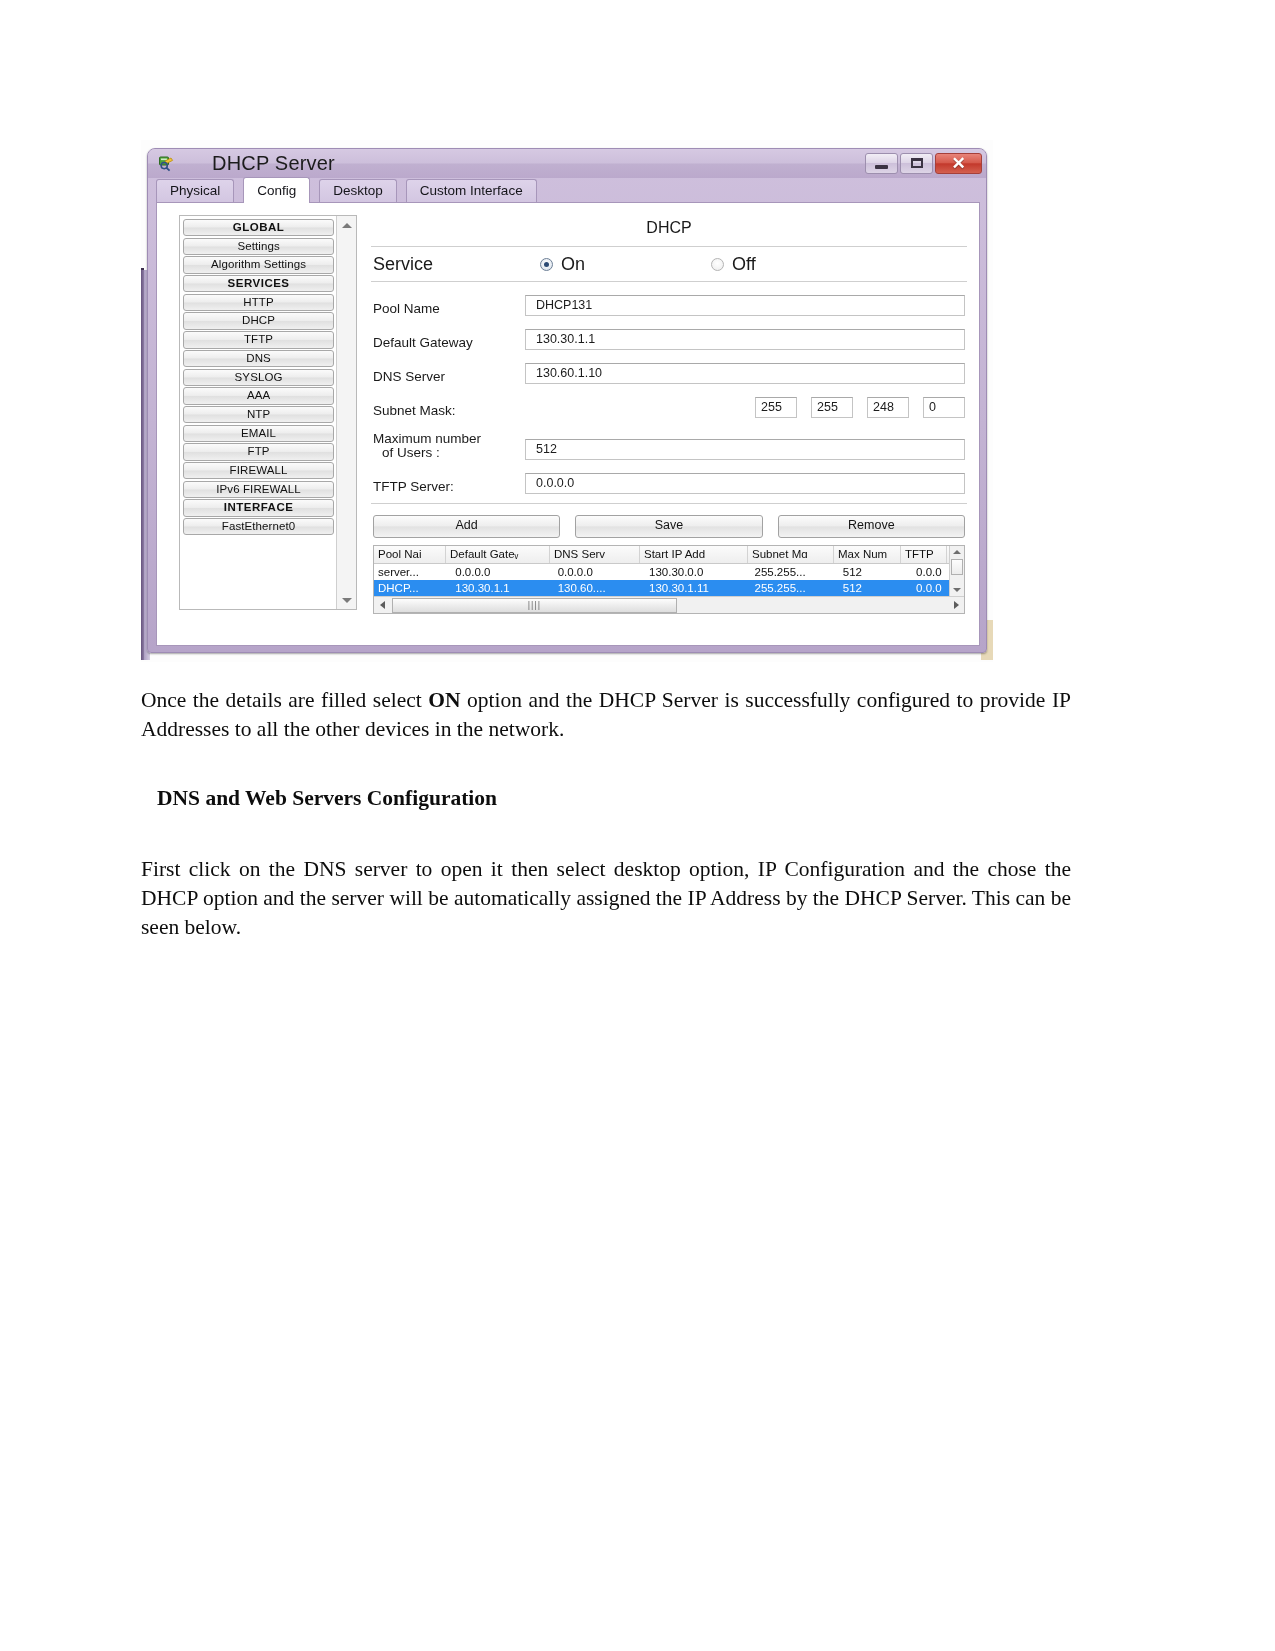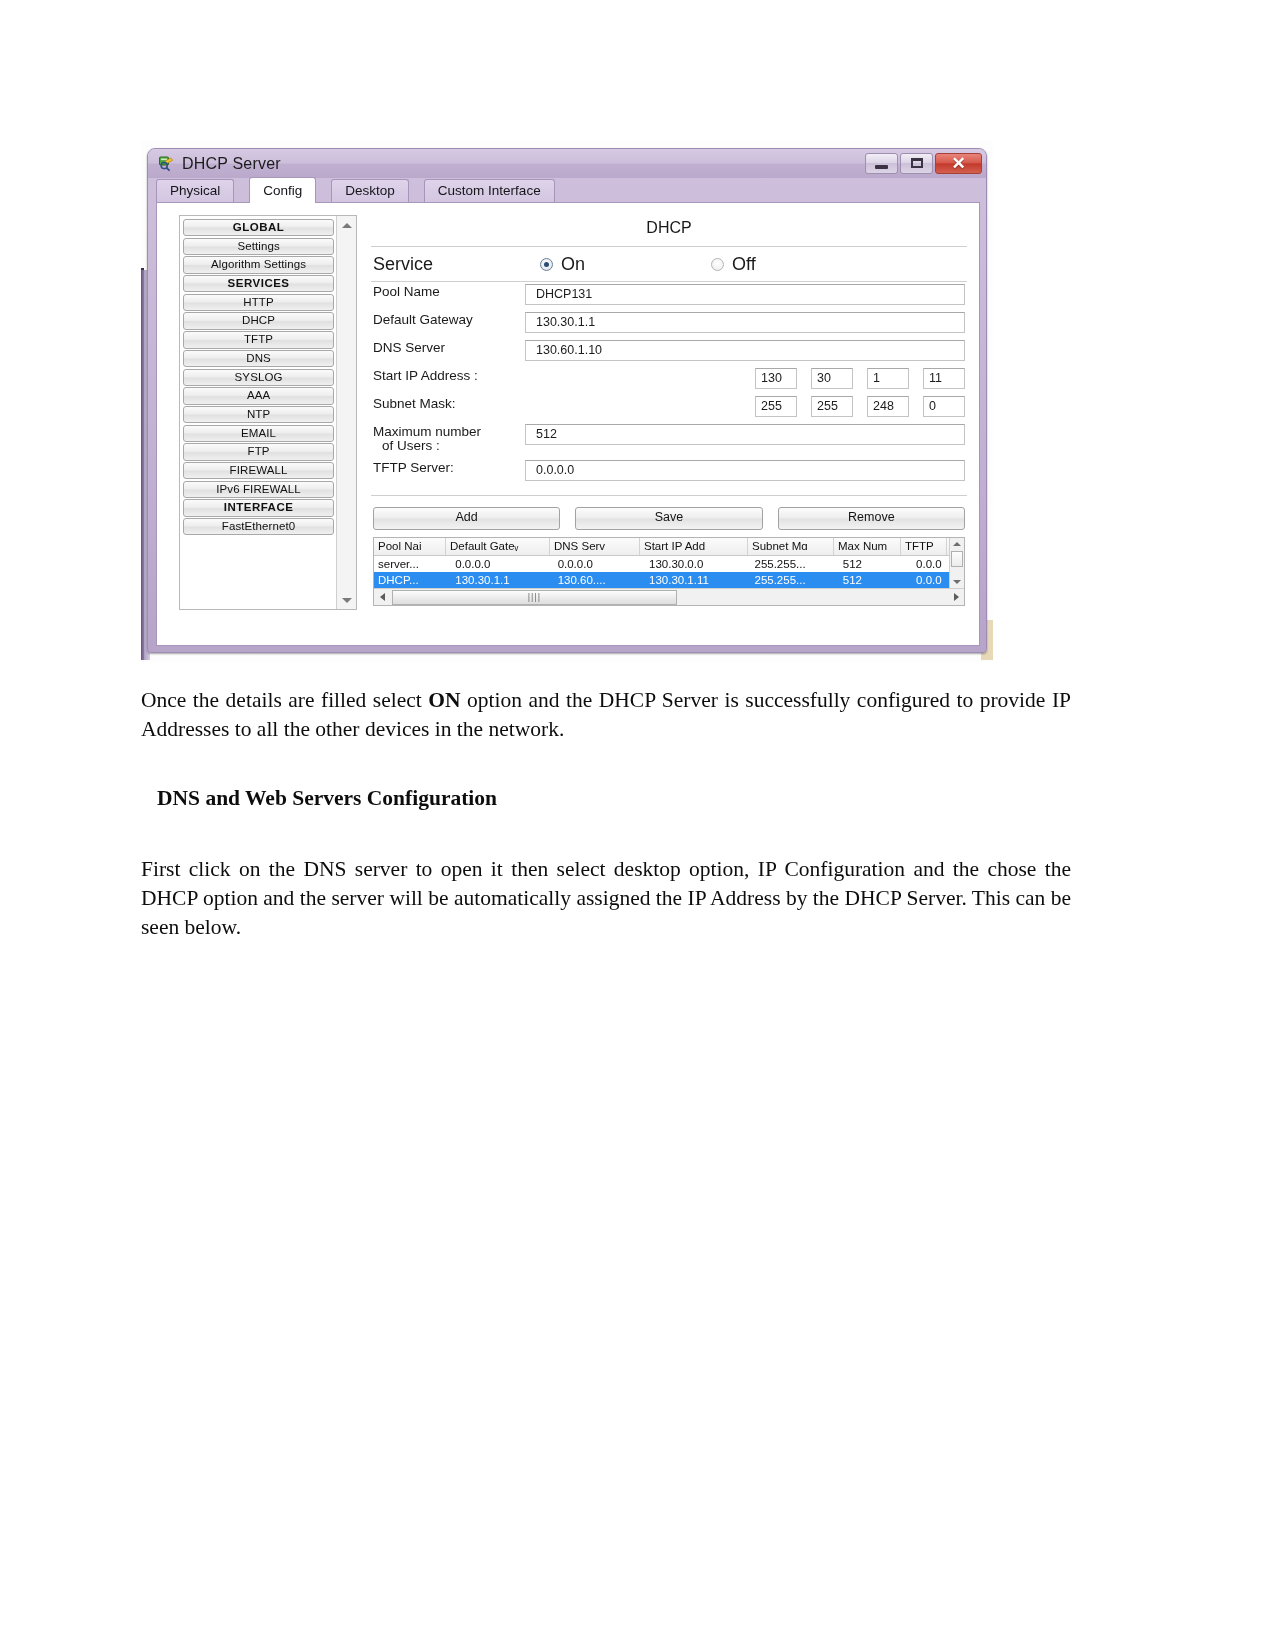--- a/index.html
+++ b/index.html
@@ -97,23 +97,24 @@
   }
   .title-icon {
     width: 17px;
     height: 17px;
     margin-right: 7px;
     position: relative;
     flex: 0 0 auto;
   }
   .title-text {
     font-family: "Liberation Sans", sans-serif;
-    font-size: 16px;
+    font-size: 20px;
     color: #1c1c1c;
     letter-spacing: .2px;
+    margin-left: 30px;
   }
   .win-buttons {
     position: absolute;
     right: 4px;
     top: 2px;
     display: flex;
     align-items: center;
     height: 24px;
   }
   .win-btn {
@@ -150,21 +151,21 @@
     text-shadow: 0 1px 1px rgba(0,0,0,.35);
   }
 
   
   .tabstrip {
     position: relative;
     height: 23px;
     margin: 1px 6px 0 8px;
     display: flex;
     align-items: flex-end;
-    gap: 12px;
+    gap: 6px;
   }
   .tab {
     font-family: "Liberation Sans", sans-serif;
     font-size: 13.5px;
     color: #15151a;
     padding: 3px 13px 4px 13px;
     background: linear-gradient(180deg,#ded3ea 0%,#d3c6e1 100%);
     border: 1px solid #a796ba;
     border-bottom: none;
     border-radius: 3px 3px 0 0;
@@ -317,25 +318,25 @@
     content: "";
     position: absolute;
     left: 3px; top: 3px;
     width: 5px; height: 5px;
     border-radius: 50%;
     background: #2b4a74;
   }
 
   .field-row {
     display: flex;
-    align-items: flex-start;
+    align-items: flex-end;
     height: 26px;
     padding: 0 4px;
     box-sizing: border-box;
-    margin-top: 2px;
+    margin-top: 8px;
   }
   .field-label {
     width: 152px;
     font-family: "Liberation Sans", sans-serif;
     font-size: 13.5px;
     color: #1a1a1a;
     flex: 0 0 auto;
   }
   .txt {
     flex: 1 1 auto;
@@ -640,29 +641,20 @@
         <div class="field-row">
           <span class="field-label">Default Gateway</span>
           <span class="txt">130.30.1.1</span>
         </div>
 
         <div class="field-row">
           <span class="field-label">DNS Server</span>
           <span class="txt">130.60.1.10</span>
         </div>
 
-        <div class="field-row">
-          <span class="field-label">Start IP Address :</span>
-          <span class="octets">
-            <span class="octet">130</span>
-            <span class="octet">30</span>
-            <span class="octet">1</span>
-            <span class="octet">11</span>
-          </span>
-        </div>
 
         <div class="field-row">
           <span class="field-label">Subnet Mask:</span>
           <span class="octets">
             <span class="octet">255</span>
             <span class="octet">255</span>
             <span class="octet">248</span>
             <span class="octet">0</span>
           </span>
         </div>

